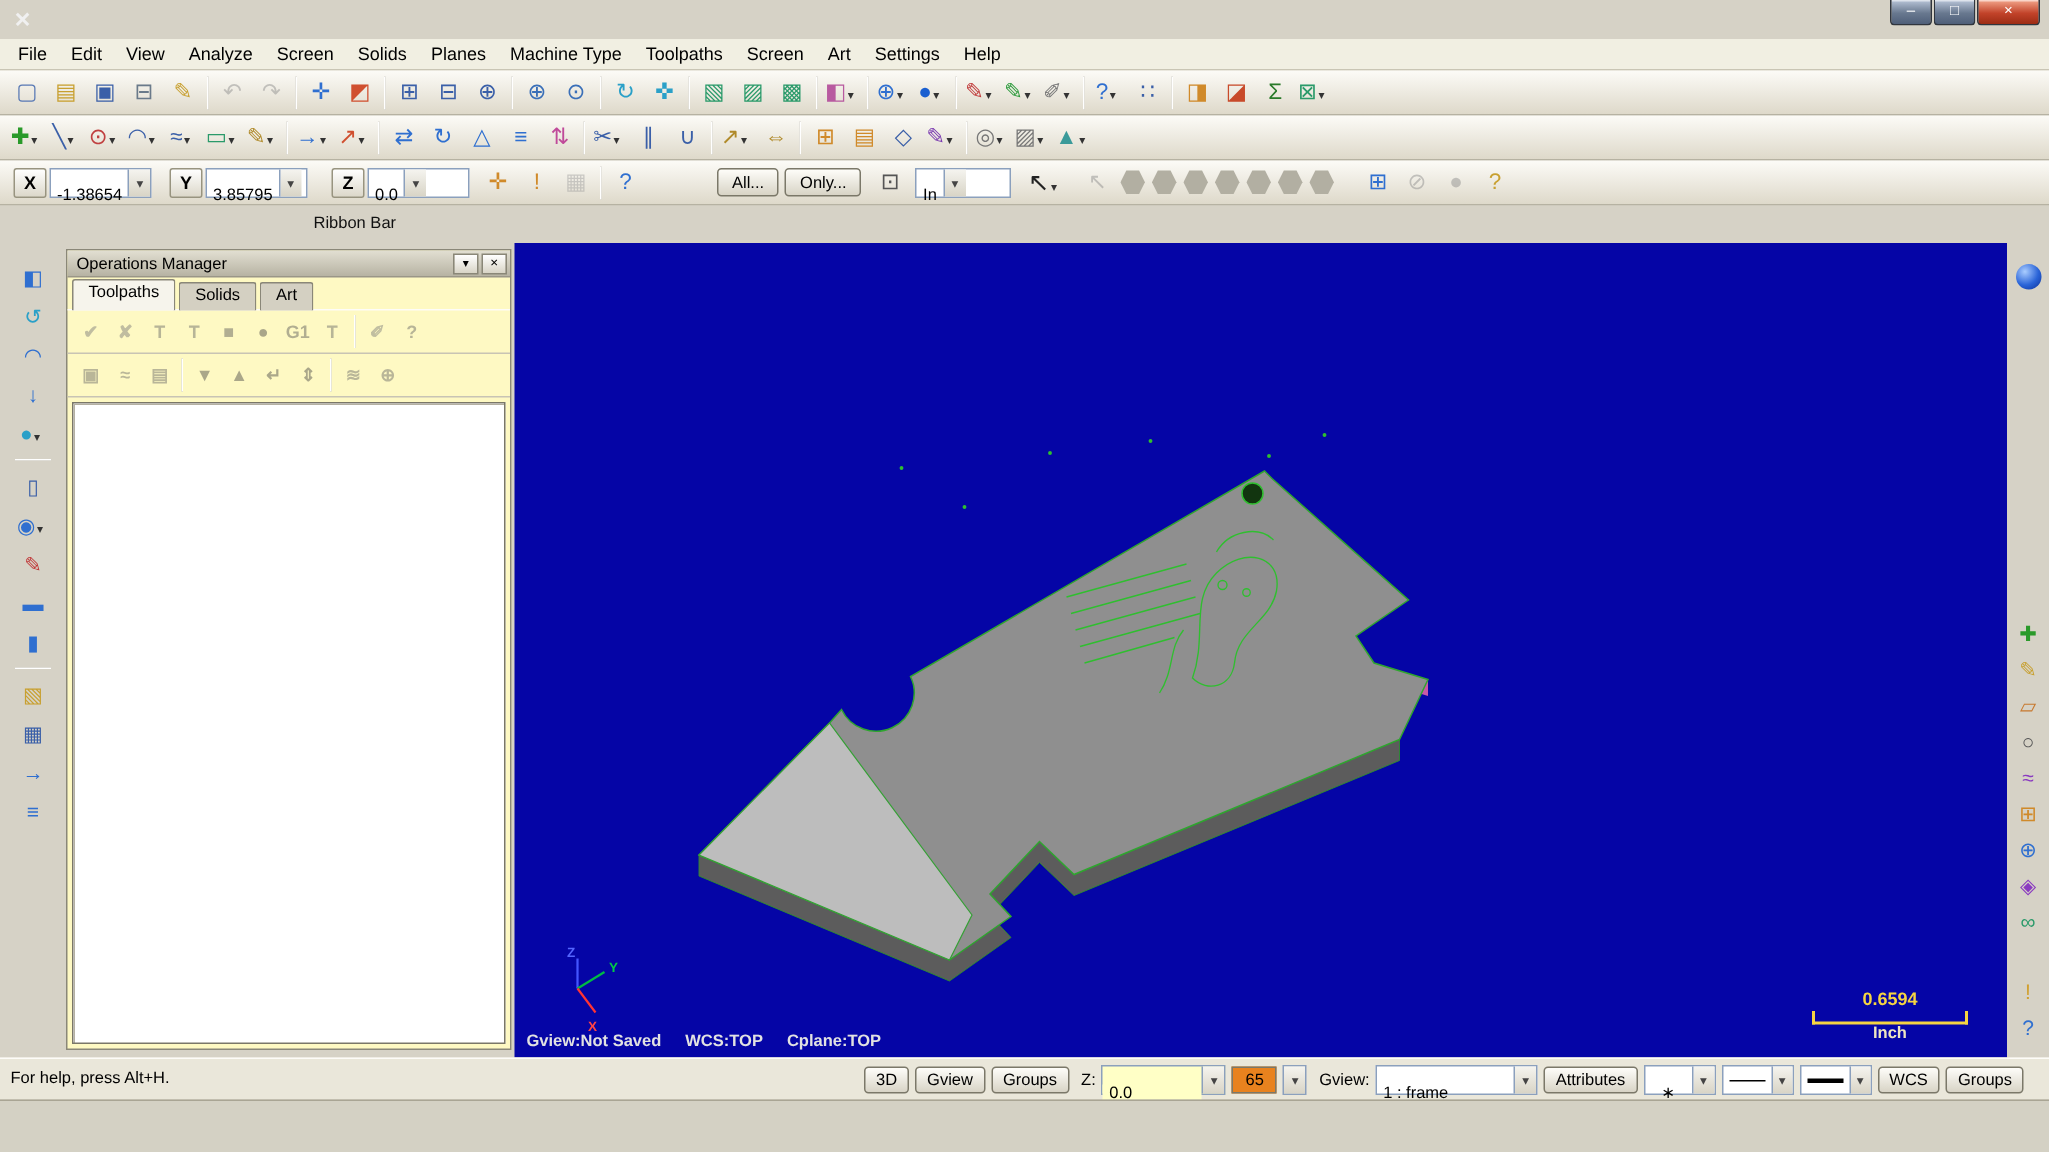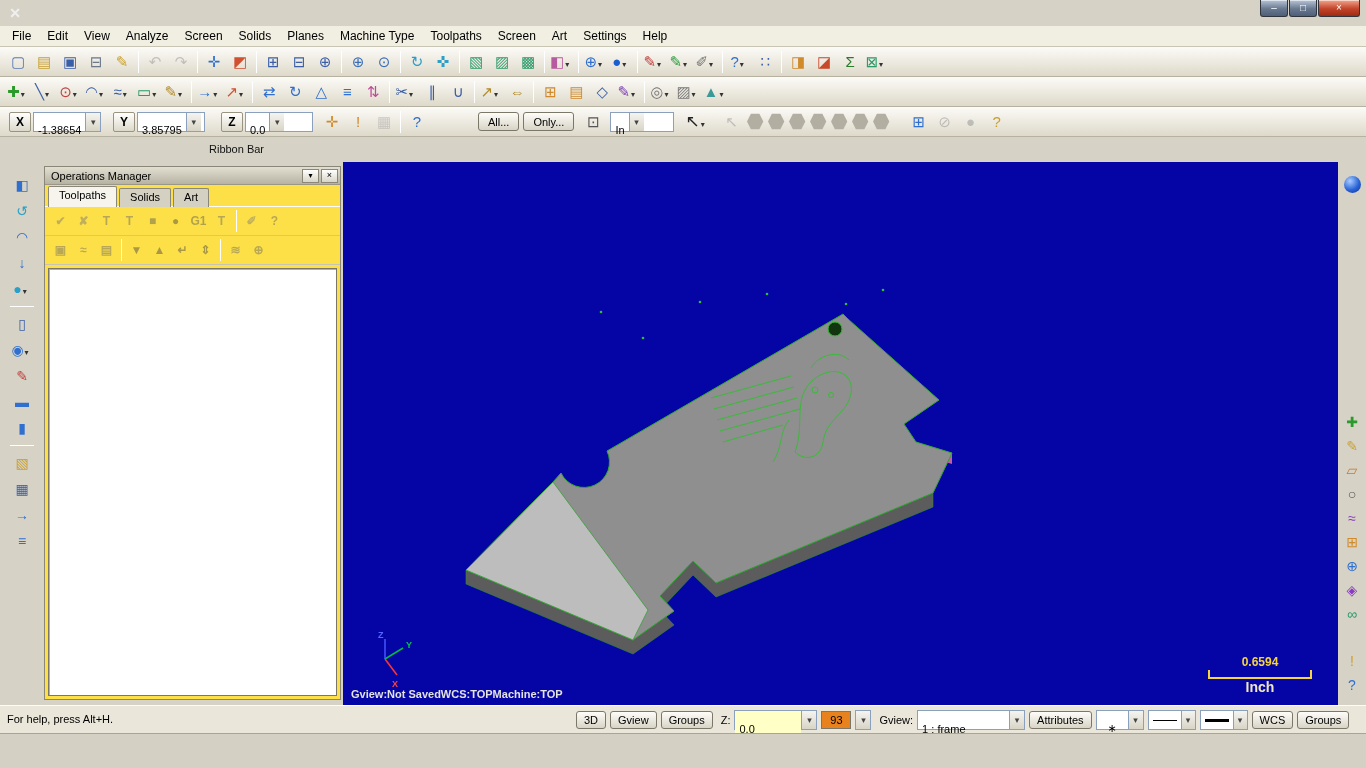--- a/index.html
+++ b/index.html
@@ -56,48 +56,48 @@
   #ribbon-label-strip { position:absolute; left:0; top:137px; width:1366px; height:25px; background:#d6d2c6; }
   #ribbon-label-strip span { position:absolute; left:190px; top:6px; font-size:11px; color:#111;padding-left:19px; }
   
   #main { position:absolute; left:0; top:162px; width:1366px; height:543px; background:#d6d2c6; }
   #left-strip { position:absolute; left:0; top:0; width:44px; height:543px;
     display:flex; flex-direction:column; align-items:center; padding-top:10px; }
   #left-strip .tb-icon { margin:1px 0; font-size:14px; }
   .vsep { width:24px; height:1px; background:#a39f8f; border-bottom:1px solid #fff; margin:4px 0; }
   
   #om { position:absolute; left:44px; top:4px; width:297px; height:534px;
-    background:#fde047; border:1px solid #8a8778; }
+    background:#fef9c3; border:1px solid #8a8778; }
   .om-header { height:18px; background:linear-gradient(#e2dfd2,#b7b3a3);
     display:flex; align-items:center; padding:0 2px 0 6px; font-size:11px; border-bottom:1px solid #9a9688; }
   .om-title { flex:1; }
   .om-hbtn { width:17px; height:14px; border:1px solid #8a8778; margin-left:2px;
     background:linear-gradient(#ffffff,#d8d4c6); display:flex; align-items:center; justify-content:center;
     font-size:9px; line-height:1; }
   .om-hbtn.ddbtn::after { content:"▾"; font-size:8px; }
   .om-tabs { display:flex; padding:3px 3px 0; height:22px; border-bottom:1px solid #fdfcf8; }
   .om-tab { padding:2px 10px 0; font-size:11px; border:1px solid #8a8778; border-bottom:none;
     background:#d4d0c2; margin-right:2px; border-radius:2px 2px 0 0; height:19px; }
   .om-tab.active { background:#f6f4ec; height:21px; margin-top:-2px; }
   .om-toolbar { height:29px; display:flex; align-items:center; padding:0 4px;
     border-bottom:1px solid #c8c4b4; }
   .om-toolbar .tb-icon { min-width:21px; height:21px; font-size:12px; font-weight:bold; }
   .om-tree { position:absolute; left:3px; right:3px; top:101px; bottom:3px;
     background:#fff; border:1px solid #7a7768; box-shadow:inset 1px 1px 0 #b5b1a2; }
   
   #viewport { position:absolute; left:343px; top:0; width:995px; height:543px; background:#0505a6; overflow:hidden; }
   .vp-status { position:absolute; left:8px; bottom:5px; color:#e2e2e2; font-weight:bold; font-size:11px; }
-  .vp-status span { }
+  .vp-status span { margin-right:16px; }
   .scale-box { position:absolute; right:26px; bottom:10px; width:104px; text-align:center;
     color:#f5d442; font-weight:bold; font-size:12px; }
   .ruler { position:relative; height:9px; margin:1px 0 0; }
   .ruler .bar { position:absolute; left:0; right:0; bottom:0; height:2px; background:#f5d442; }
   .ruler .tick { position:absolute; bottom:0; width:2px; height:9px; background:#f5d442; }
   .tick.l { left:0; } .tick.r { right:0; }
-  .scale-unit { color:#efe6c2; font-size:14px; }
+  .scale-unit { color:#efe6c2; font-size:11px; }
   
   #right-strip { position:absolute; left:1338px; top:0; width:28px; height:543px; }
   .sphere { width:17px; height:17px; border-radius:50%; margin:14px auto 0;
     background:radial-gradient(circle at 35% 30%, #aacdff, #2a64d8 55%, #0b2f96); }
   #right-icons { position:absolute; top:248px; left:0; width:28px; display:flex; flex-direction:column; align-items:center; }
   #right-icons .tb-icon, #right-bottom .tb-icon { min-width:22px; height:22px; font-size:14px; margin:1px 0; }
   #right-bottom { position:absolute; bottom:8px; left:0; width:28px; display:flex; flex-direction:column; align-items:center; }
   
   #statusbar { position:absolute; left:0; top:705px; width:1366px; height:28px;
     background:#eae7da; border-top:1px solid #fdfcf8; }
@@ -380,21 +380,21 @@
       <g stroke-width="1.5">
         <line x1="42" y1="497" x2="42" y2="477" stroke="#4455ff"></line>
         <line x1="42" y1="497" x2="60" y2="486" stroke="#00bb44"></line>
         <line x1="42" y1="497" x2="54" y2="513" stroke="#ff3333"></line>
       </g>
       <text x="35" y="476" fill="#5566ff" font-size="9" font-weight="bold">Z</text>
       <text x="63" y="486" fill="#00cc44" font-size="9" font-weight="bold">Y</text>
       <text x="49" y="525" fill="#ff4444" font-size="9" font-weight="bold">X</text>
     </svg>
     <div class="vp-status">
-      <span>Gview:Not Saved</span><span>WCS:TOP</span><span>Machine:TOP</span>
+      <span>Gview:Not Saved</span><span>WCS:TOP</span><span>Cplane:TOP</span>
     </div>
     <div class="scale-box">
       <div>0.6594</div>
       <div class="ruler">
         <span class="tick l"></span>
           <span class="bar"></span>
           <span class="tick r"></span>
       </div>
       <div class="scale-unit">Inch</div>
     </div>
@@ -425,21 +425,21 @@
   <div class="sb-controls">
     <button class="btn sm">3D</button>
     <button class="btn sm">Gview</button>
     <button class="btn sm">Groups</button>
     <span class="lbl">Z:</span>
     <span class="combo yellow">
       <span class="val" style="flex:1">0.0</span>
       <span class="combo-dd"></span>
     </span>
     <span class="color-swatch">
-      <span>93</span>
+      <span>65</span>
     </span>
     <span class="combo" style="width:16px">
         <span class="combo-dd" style="border-left:none"></span>
       </span>
     <span class="lbl">Gview:</span>
     <span class="combo level">
       <span class="val" style="flex:1">1 : frame</span>
       <span class="combo-dd"></span>
     </span>
     <button class="btn sm">Attributes</button>

